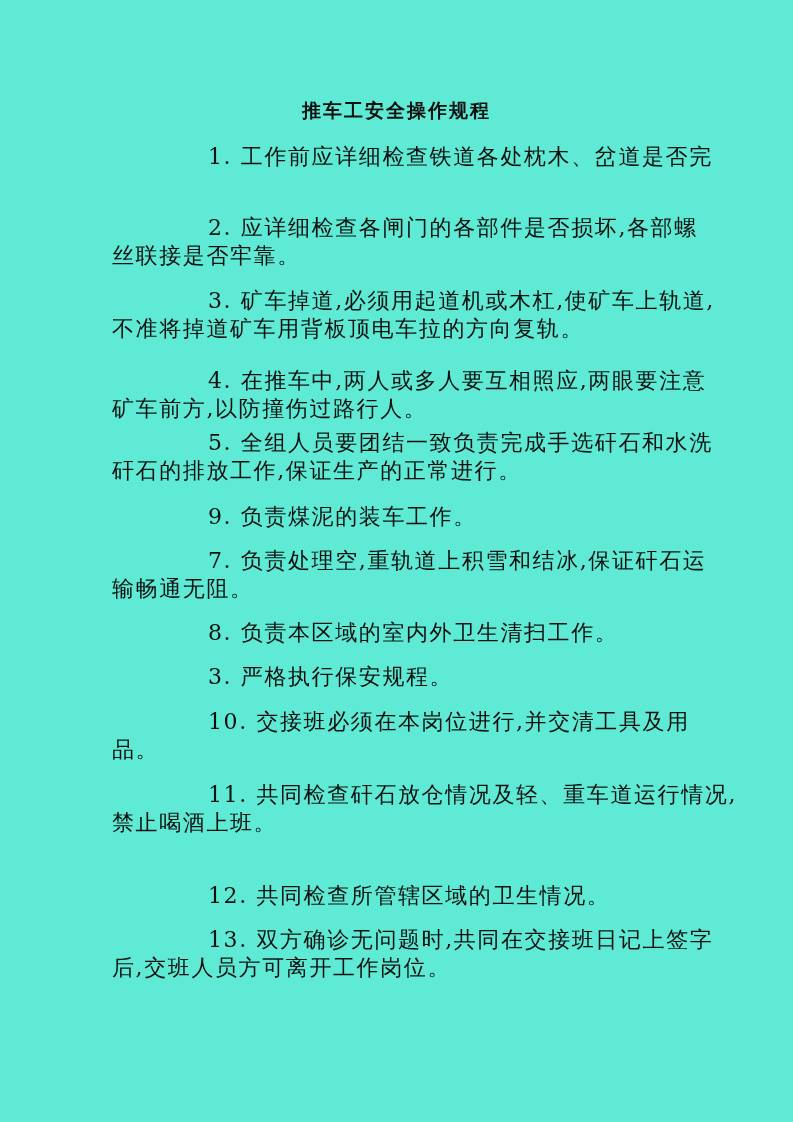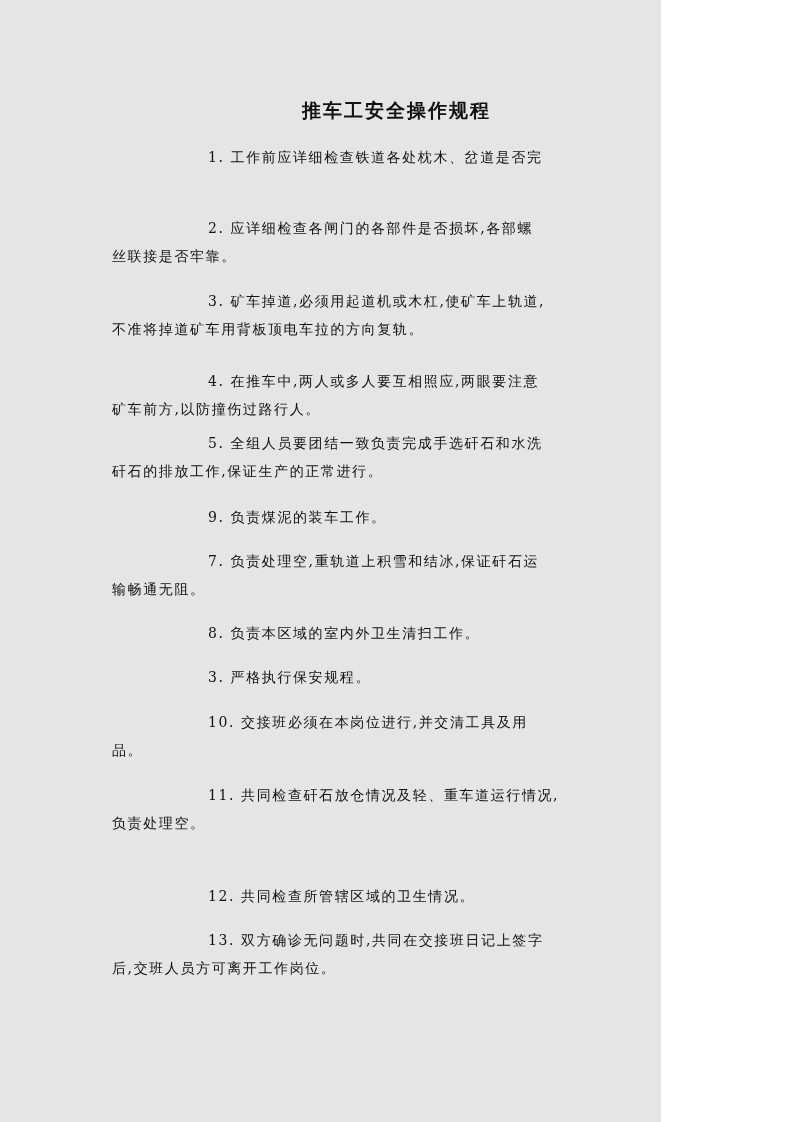--- a/index.html
+++ b/index.html
@@ -11,39 +11,39 @@
     width: 793px;
     height: 1122px;
     position: relative;
     overflow: hidden;
     font-family: "DejaVu Serif", "Liberation Serif", serif;
     color: #111111;
   }
   .page {
     position: absolute;
     left: 0; top: 0;
-    width: 661px; height: 1122px;
-    background: #e5e5e5;
+    width: 793px; height: 1122px;
+    background: #5eead4;
   }
   .title {
     position: absolute;
     top: 97px;
     left: 0;
     width: 793px;
     text-align: center;
     font-size: 19px;
     font-weight: bold;
     letter-spacing: 2px;
     line-height: 26px;
   }
   .para {
     position: absolute;
     left: 112px;
     width: 560px;
-    font-size: 14px;
+    font-size: 22px;
     line-height: 28px;
     letter-spacing: 1.6px;
   }
   .line {
     display: block;
     white-space: nowrap;
   }
   .line.first {
     padding-left: 96px;
   }
@@ -95,21 +95,21 @@
     <span class="line first">3. 严格执行保安规程。</span>
   </div>
 
   <div class="para" style="top:708px">
     <span class="line first">10. 交接班必须在本岗位进行,并交清工具及用</span>
     <span class="line">品。</span>
   </div>
 
   <div class="para" style="top:781px">
     <span class="line first">11. 共同检查矸石放仓情况及轻、重车道运行情况,</span>
-    <span class="line">负责处理空。</span>
+    <span class="line">禁止喝酒上班。</span>
   </div>
 
   <div class="para" style="top:882px">
     <span class="line first">12. 共同检查所管辖区域的卫生情况。</span>
   </div>
 
   <div class="para" style="top:926px">
     <span class="line first">13. 双方确诊无问题时,共同在交接班日记上签字</span>
     <span class="line">后,交班人员方可离开工作岗位。</span>
   </div>

